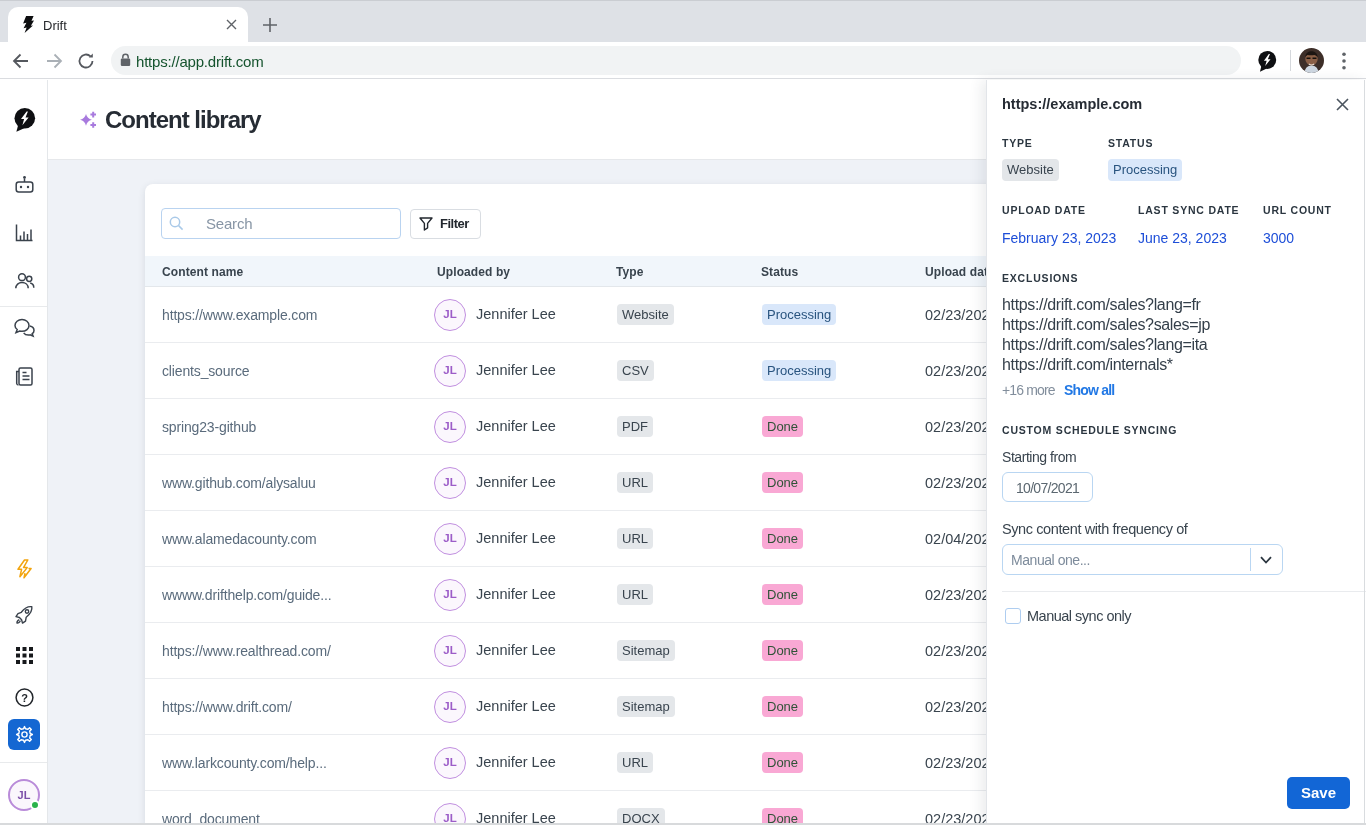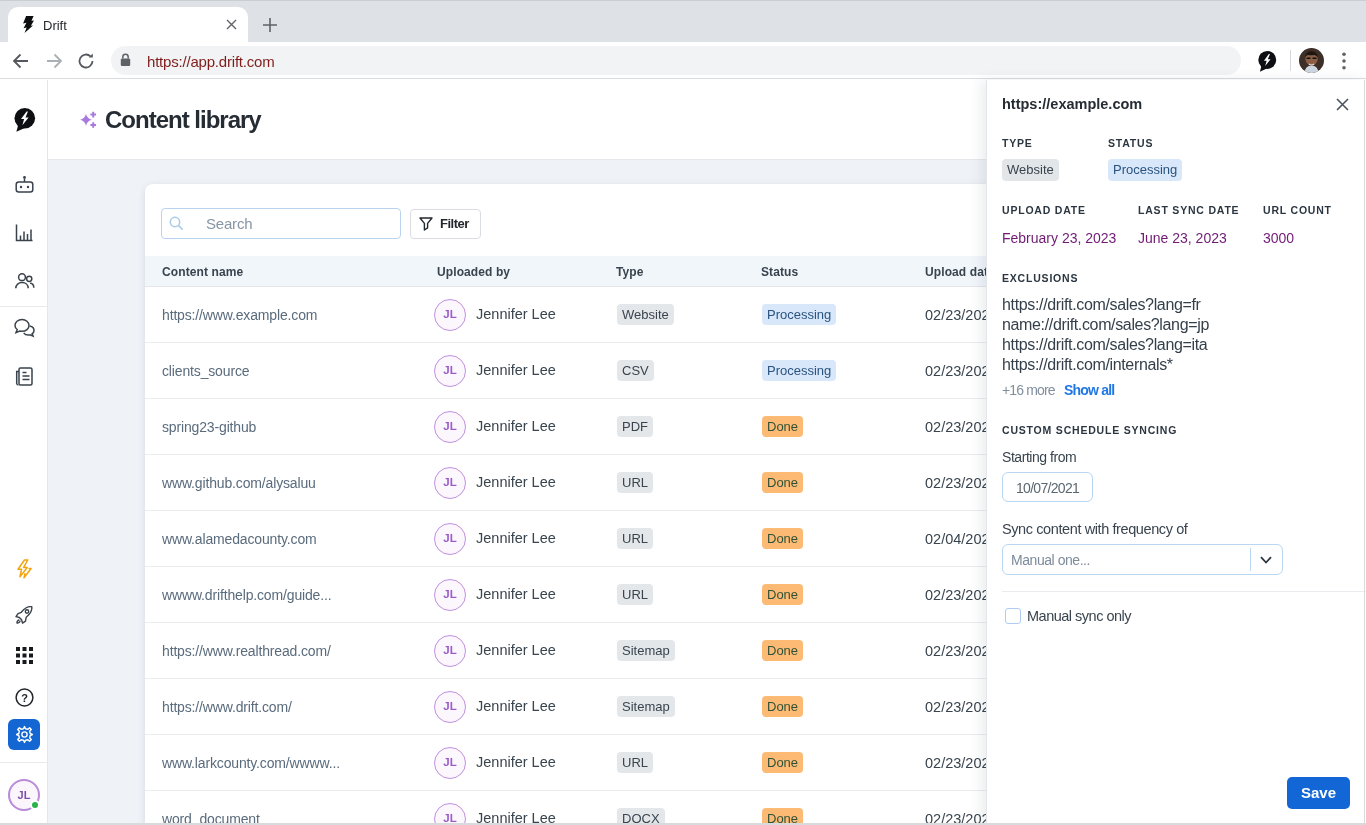--- a/index.html
+++ b/index.html
@@ -6,21 +6,21 @@
   html,body { width:1366px; height:825px; overflow:hidden; }
   body { font-family:"Liberation Sans", sans-serif; position:relative; background:#fff; }
   .abs { position:absolute; }
 
   
   #tabbar { left:0; top:0; width:1366px; height:42px; background:#dee1e6; border-top:1px solid #cacdd2; }
   #tab { left:8px; top:7px; width:240px; height:35px; background:#fff; border-radius:10px 10px 0 0; }
   #tabtitle { left:43px; top:18px; font-size:13px; color:#27292d; }
   #toolbar { left:0; top:42px; width:1366px; height:37px; background:#fff; border-bottom:1px solid #dadce0; }
   #urlpill { left:111px; top:46px; width:1130px; height:29px; border-radius:14.5px; background:#f1f3f4; }
-  #urltext { left:136px; top:52.5px; font-size:15px; letter-spacing:-0.2px; color:#7f1d1d;margin-left:11px; }
+  #urltext { left:136px; top:52.5px; font-size:15px; letter-spacing:-0.2px; color:#14532d; }
   #tbdivider { left:1290px; top:50px; width:1px; height:21px; background:#d5d8dc; }
 
   
   #sidebar { left:0; top:80px; width:48px; height:745px; background:#fff; border-right:1px solid #e4e7ea; }
   .sbdiv { left:0; width:47px; height:1px; background:#e8eaec; }
   #appheader { left:48px; top:80px; width:1318px; height:80px; background:#fff; border-bottom:1px solid #e6e8eb; }
   #apptitle { left:105px; top:106px; font-size:24px; font-weight:bold; color:#262c34; letter-spacing:-1.0px; }
   #mainbg { left:48px; top:160px; width:1318px; height:665px; background:#eff2f7; }
   #card { left:145px; top:184px; width:1221px; height:641px; background:#fff; border-radius:8px 0 0 0; box-shadow:0 2px 7px rgba(50,60,80,.13); }
 
@@ -34,30 +34,30 @@
   #thead { left:145px; top:256px; width:1221px; height:31px; background:#f1f6fb; border-bottom:1px solid #e3e7eb; }
   .th { top:265px; font-size:12px; font-weight:bold; color:#39444e; letter-spacing:.1px;text-align:center; }
   .row { left:145px; width:1221px; height:56px; border-bottom:1px solid #eaecef; background:#fff; }
   .cname { top:20px; left:17px; font-size:14px; letter-spacing:-0.15px; color:#5a6b7c; position:absolute; }
   .av { position:absolute; left:289px; top:12px; width:32px; height:32px; border:1.5px solid #c18fe0; border-radius:50%; background:#fbf7fd; color:#9c5dc8; font-size:11.5px; font-weight:bold; text-align:center; line-height:29px; }
   .uname { position:absolute; left:331px; top:19px; font-size:14.5px; color:#39444e; }
   .chip { position:absolute; top:17px; height:21px; line-height:21px; border-radius:4px; padding:0 5px; font-size:13px; }
   .tchip { left:472px; background:#e4e7ea; color:#39444e; }
   .schip { left:617px; }
   .proc { background:#d9e7fa; color:#29547f; }
-  .done { background:#fdba74; color:#2f5237; }
+  .done { background:#f9a8d4; color:#2f5237; }
   .date { position:absolute; left:780px; top:20px; font-size:14.5px; color:#39444e; }
 
   
   #panel { left:986px; top:80px; width:380px; height:745px; background:#fff; border-left:1px solid #e2e5e9; box-shadow:-5px 0 12px rgba(40,50,70,.09); }
   .pl { left:1002px; }
   #ptitle { top:96px; font-size:14.5px; font-weight:bold; color:#262c34; }
   .plabel { font-size:10.5px; font-weight:bold; color:#2b3640; letter-spacing:.8px; }
   .pchip { height:22px; line-height:22px; border-radius:4px; padding:0 5px; font-size:13px; }
-  .pval { font-size:14px; color:#701a75; }
+  .pval { font-size:14px; color:#1d4ed8; }
   .purl { font-size:16px; letter-spacing:-0.35px; color:#343f4a; }
   #pdivider { left:1002px; top:591px; width:364px; height:1px; background:#e9ebee; }
   #datebox { left:1002px; top:472px; width:91px; height:30px; border:1px solid #b9d6f2; border-radius:6px; background:#fff; }
   #selbox { left:1002px; top:544px; width:281px; height:31px; border:1px solid #b9d6f2; border-radius:6px; background:#fff; }
   #seldiv { left:1250px; top:548px; width:1px; height:23px; background:#b9d6f2; }
   #checkbox { left:1005px; top:608px; width:16px; height:16px; border:1px solid #aecdf0; border-radius:3px; background:#fff; }
   #savebtn { left:1287px; top:777px; width:63px; height:32px; background:#1266d6; border-radius:5px; color:#fff; font-size:15px; font-weight:bold; text-align:center; line-height:32px; }
 
   #rightedge { left:1364px; top:80px; width:1px; height:745px; background:#d9dcdf; }
   #bottomedge { left:0; top:823px; width:1366px; height:2px; background:#d8dadc; }
@@ -318,21 +318,21 @@
   </div>
 <div class="abs row" style="top:679px">
     <span class="cname">https://www.drift.com/</span>
     <span class="av">JL</span>
     <span class="uname">Jennifer Lee</span>
     <span class="chip tchip">Sitemap</span>
     <span class="chip schip done">Done</span>
     <span class="date">02/23/202</span>
   </div>
 <div class="abs row" style="top:735px">
-    <span class="cname">www.larkcounty.com/wwww...</span>
+    <span class="cname">www.larkcounty.com/help...</span>
     <span class="av">JL</span>
     <span class="uname">Jennifer Lee</span>
     <span class="chip tchip">URL</span>
     <span class="chip schip done">Done</span>
     <span class="date">02/23/202</span>
   </div>
 <div class="abs row" style="top:791px">
     <span class="cname">word_document</span>
     <span class="av">JL</span>
     <span class="uname">Jennifer Lee</span>
@@ -355,21 +355,21 @@
 
 <div class="abs pl plabel" style="top:204px">UPLOAD DATE</div>
 <div class="abs plabel" style="left:1138px;top:204px">LAST SYNC DATE</div>
 <div class="abs plabel" style="left:1263px;top:204px">URL COUNT</div>
 <div class="abs pl pval" style="top:230px">February 23, 2023</div>
 <div class="abs pval" style="left:1138px;top:230px">June 23, 2023</div>
 <div class="abs pval" style="left:1263px;top:230px">3000</div>
 
 <div class="abs pl plabel" style="top:272px">EXCLUSIONS</div>
 <div class="abs pl purl" style="top:296px">https://drift.com/sales?lang=fr</div>
-<div class="abs pl purl" style="top:316px">name://drift.com/sales?lang=jp</div>
+<div class="abs pl purl" style="top:316px">https://drift.com/sales?sales=jp</div>
 <div class="abs pl purl" style="top:336px">https://drift.com/sales?lang=ita</div>
 <div class="abs pl purl" style="top:356px">https://drift.com/internals*</div>
 <div class="abs" style="left:1002px;top:382px;font-size:14px;letter-spacing:-0.85px;color:#828e9c;">+16 more</div>
 <div class="abs" style="left:1064px;top:382px;font-size:14px;letter-spacing:-0.8px;font-weight:bold;color:#2178e5;">Show all</div>
 
 <div class="abs pl plabel" style="top:424px">CUSTOM SCHEDULE SYNCING</div>
 <div class="abs pl" style="top:449px;font-size:14px;letter-spacing:-0.45px;color:#39444e;">Starting from</div>
 <div class="abs" id="datebox"></div>
 <div class="abs" style="left:1016px;top:480px;font-size:14px;letter-spacing:-0.7px;color:#5b6770;">10/07/2021</div>
 

